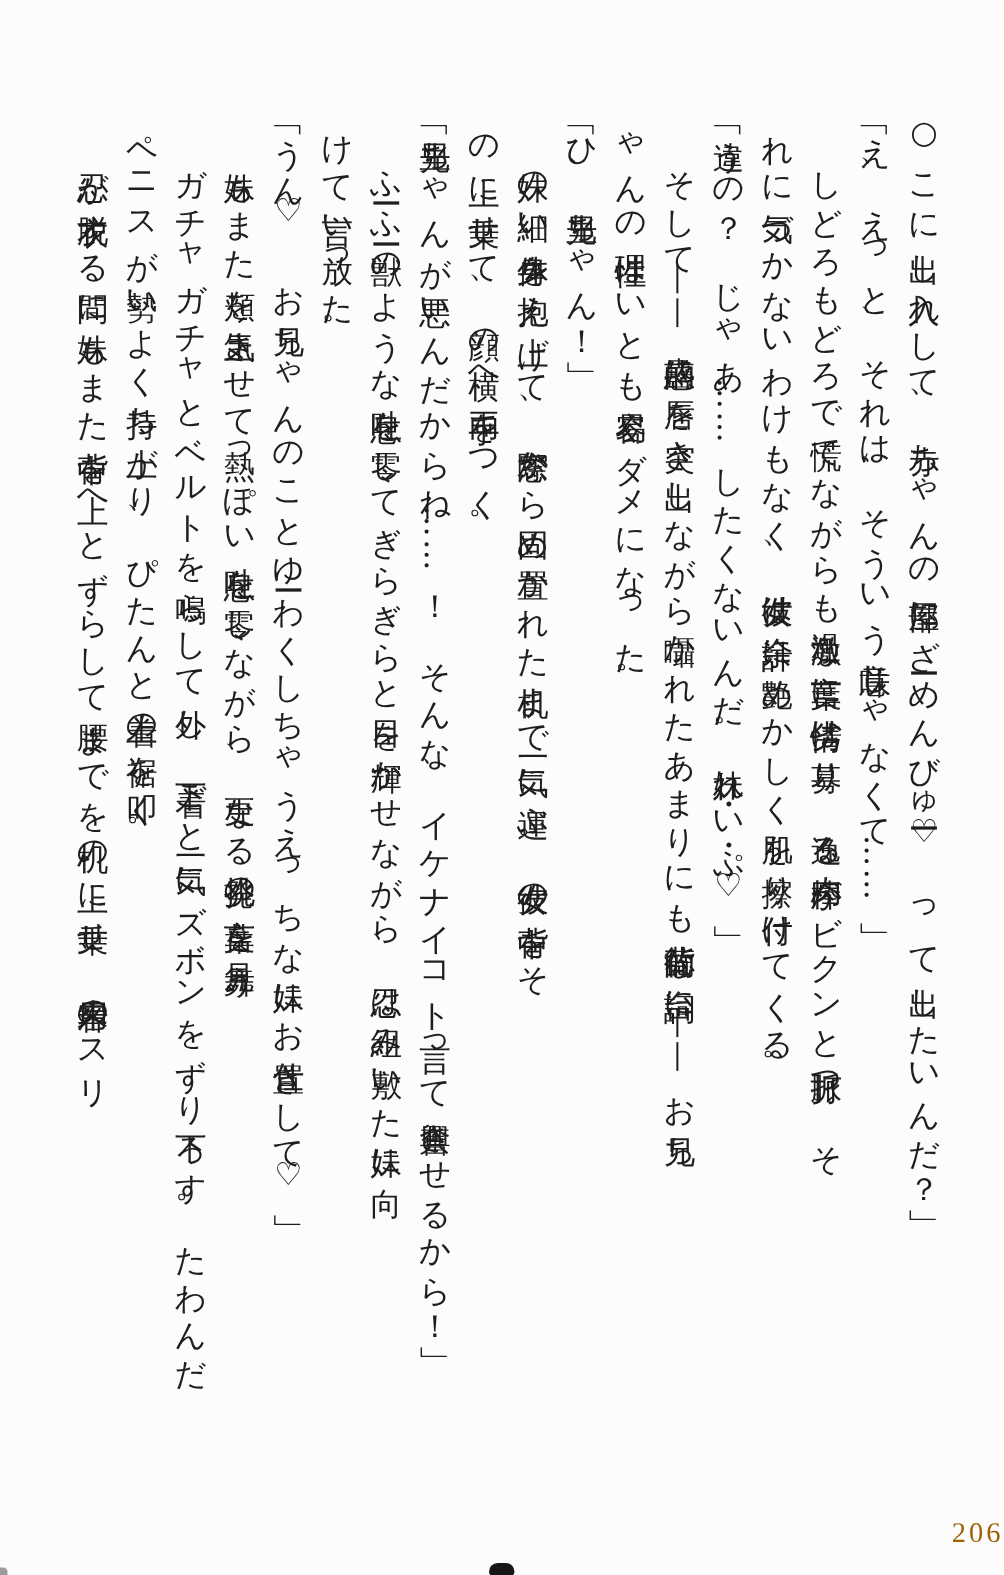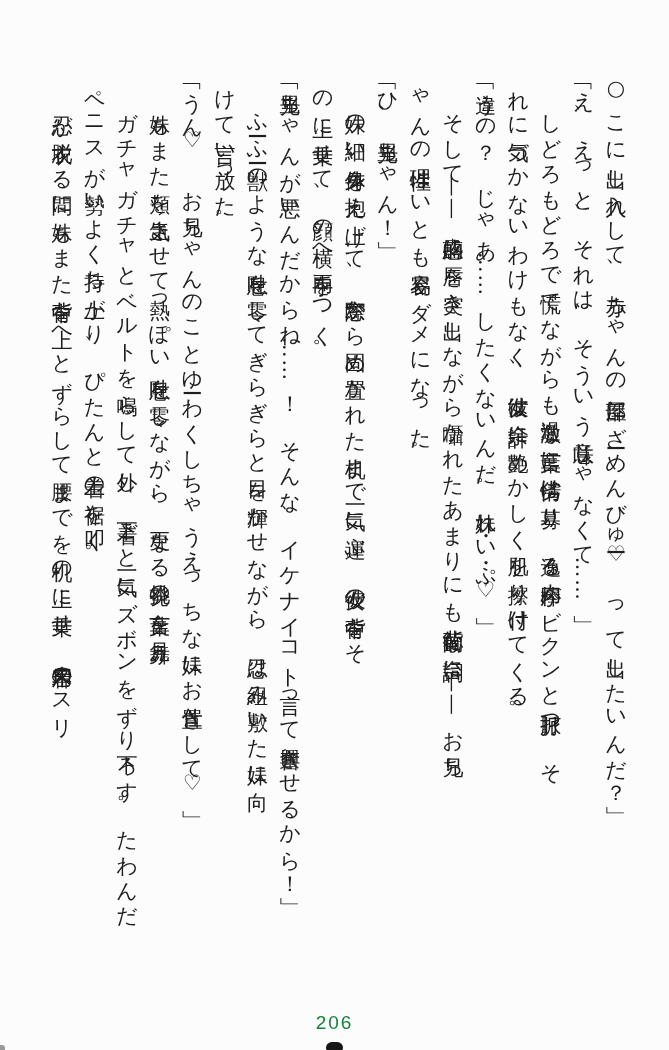--- a/index.html
+++ b/index.html
@@ -33,25 +33,25 @@
     white-space: nowrap;
   }
   .line.ind {
     text-indent: 22.5px;
   }
   .page-number {
     position: absolute;
     left: 0;
     right: 0;
     top: 1012px;
-    text-align: center;
-    font-family: Liberation Sans, sans-serif;
+    text-align: right;
+    font-family: Liberation Serif, serif;
     font-size: 19px;
     letter-spacing: 2px;
-    color: #15803d;
+    color: #a16207;
   }
   .ink-blob {
     position: absolute;
     left: 326px;
     top: 1042px;
     width: 17px;
     height: 9px;
     background: #161616;
     border-radius: 9px 9px 5px 5px;
   }

